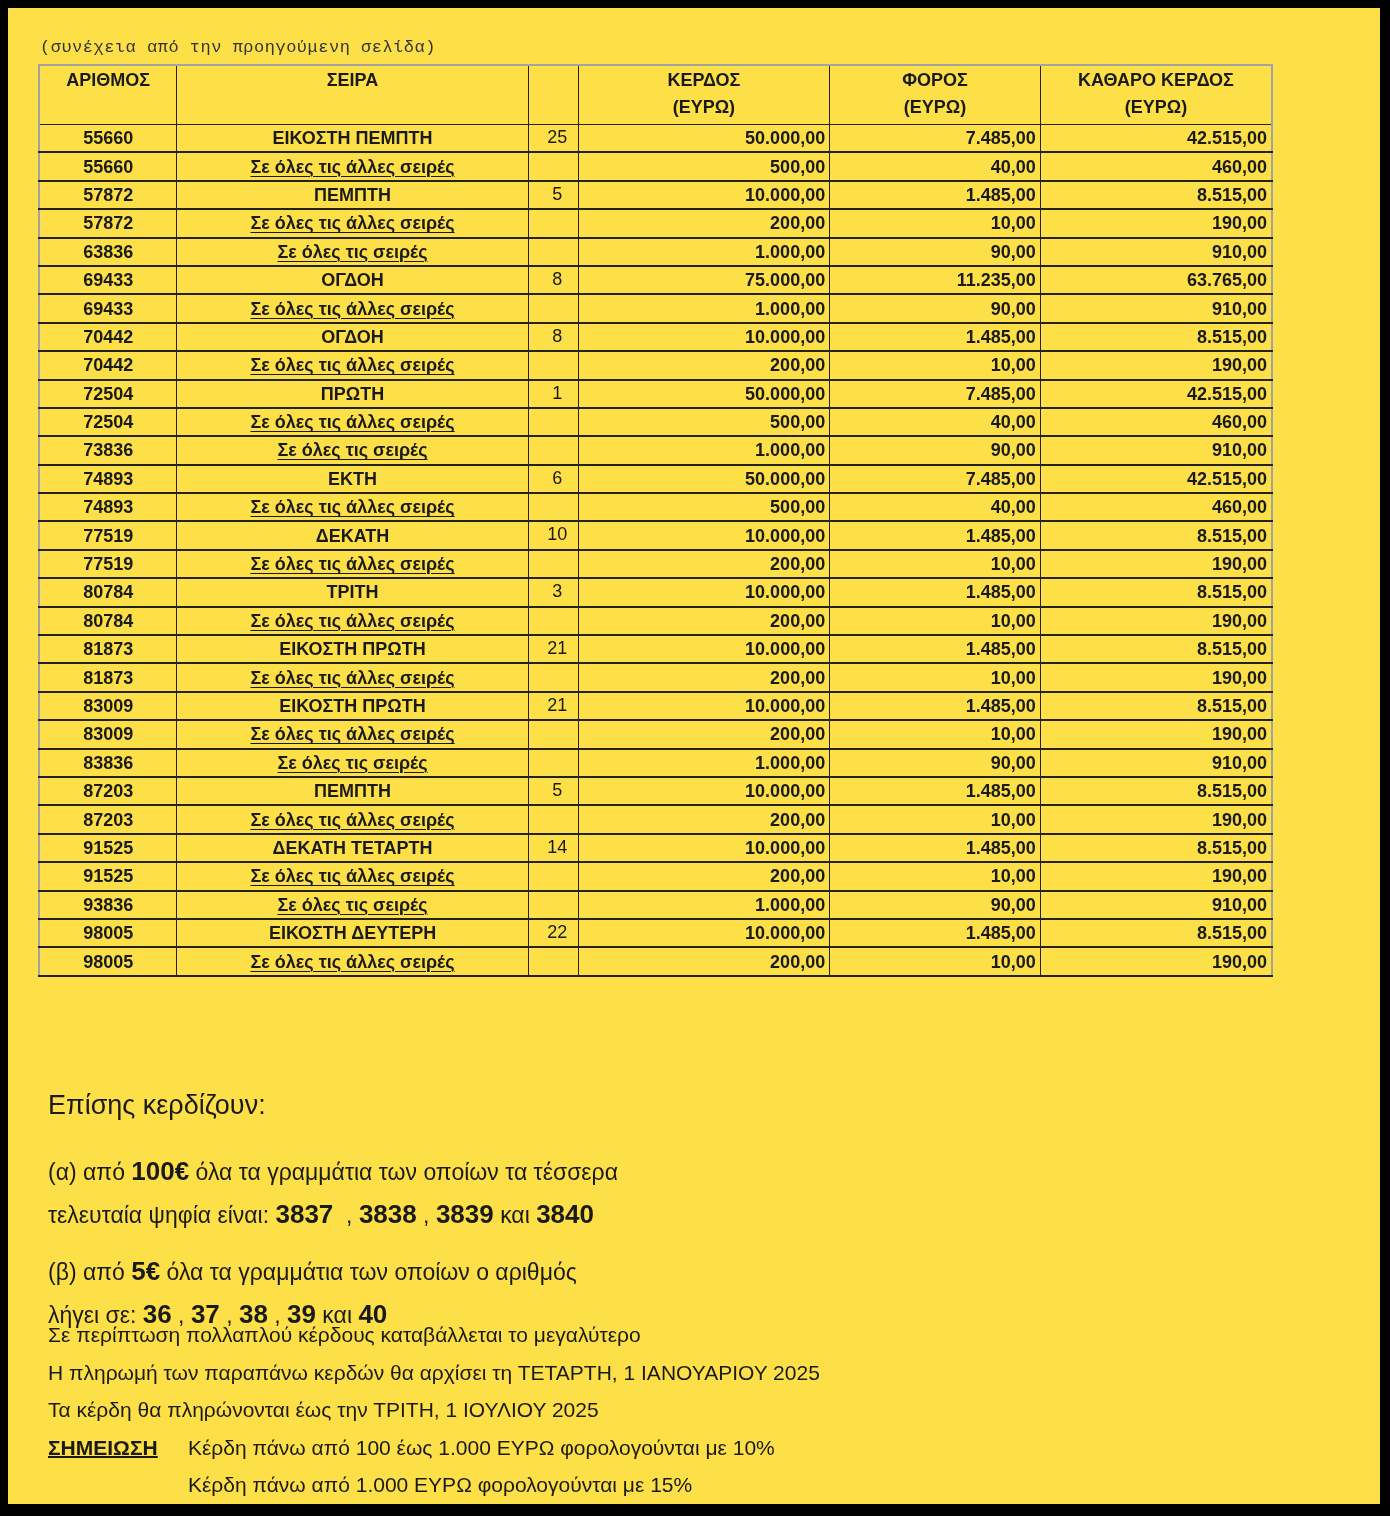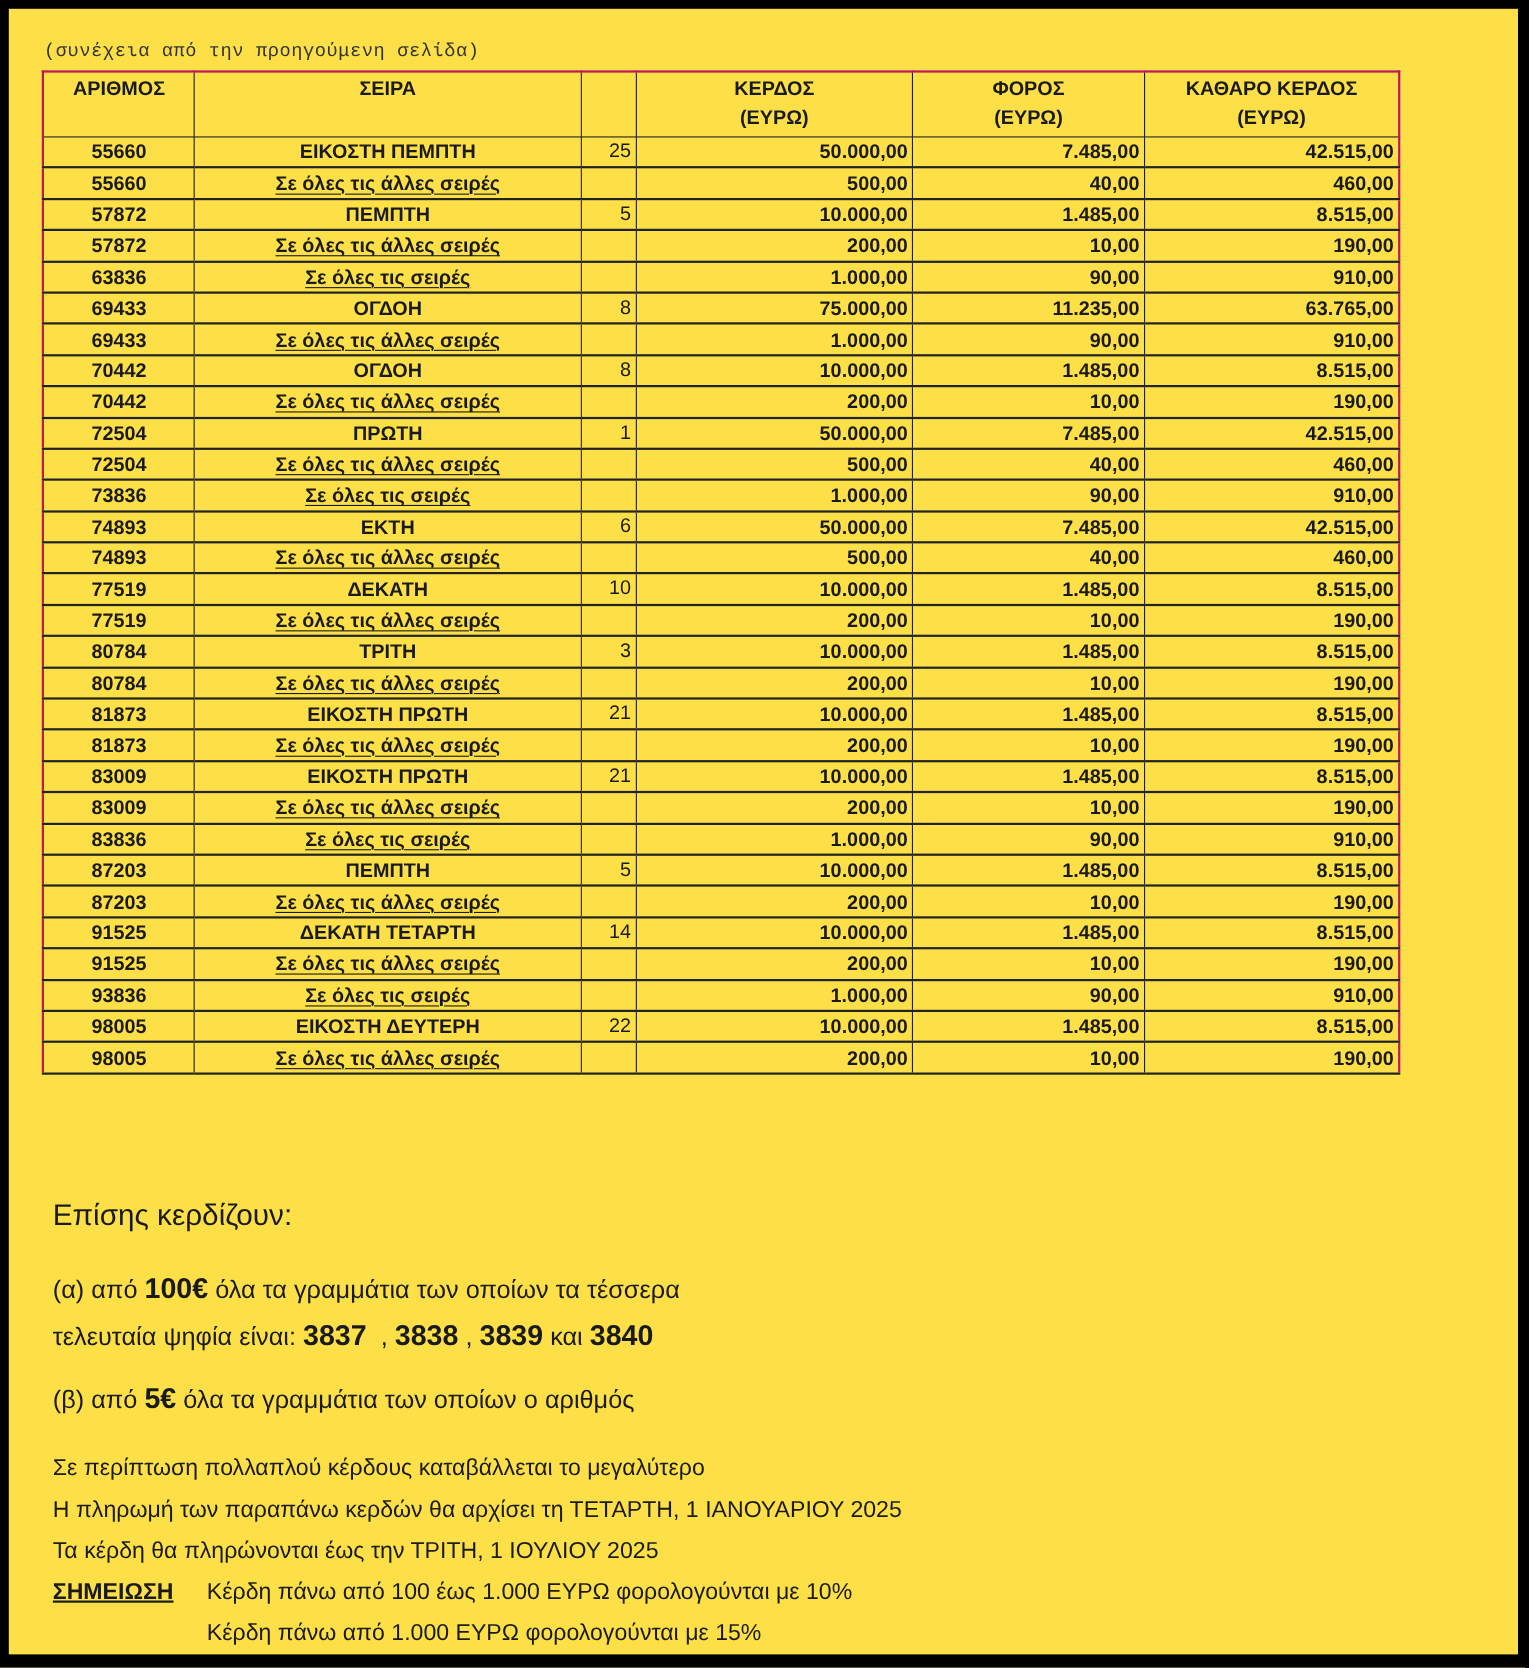--- a/index.html
+++ b/index.html
@@ -13,21 +13,21 @@
     }
     .cont-note {
       position: absolute; left: 32px; top: 30px;
       font-family: "Liberation Mono", monospace; font-size: 17px; color: #333;
       letter-spacing: 0.5px;
     }
     table.results {
       position: absolute; left: 30px; top: 56px;
       border-collapse: collapse; width: 1235px;
       font-family: "Liberation Sans", sans-serif; color: #1a1a1a;
-      border: 2px solid #be185d;
+      border: 2px solid #a3a3a3;
     }
     table.results th, table.results td {
       border: 1.5px solid #222; padding: 0 4px; box-sizing: border-box;
     }
     table.results th {
       height: 59px; vertical-align: top; font-size: 18px; font-weight: bold;
       text-align: center; line-height: 27px; padding-top: 1px;
     }
     table.results td {
       height: 28.4px; font-size: 18px; font-weight: bold; line-height: 24px;
@@ -35,21 +35,21 @@
     table.results tr.row td { border-bottom: 2.5px solid #222; }
     col.c-num { width: 138px; }
     col.c-ser { width: 352px; }
     col.c-idx { width: 50px; }
     col.c-gain { width: 252px; }
     col.c-tax { width: 211px; }
     col.c-net { width: 232px; }
     td.num { text-align: center; }
     td.ser { text-align: center; }
     td.ser.all { text-decoration: underline; text-decoration-thickness: 1px; text-underline-offset: 3px; }
-    td.idx { font-weight: normal !important; text-align: right; padding-left: 12px !important; vertical-align: top; margin-left: 36px; }
+    td.idx { font-weight: normal !important; text-align: center; padding-left: 12px !important; vertical-align: top; margin-left: 36px; }
     td.money { text-align: right; }
     .extras {
       position: absolute; left: 40px; top: 1080px;
       font-family: "Liberation Sans", sans-serif; color: #1a1a1a;
     }
     .extras .heading { font-size: 27px; margin: 0; line-height: 34px; }
     .extras .para { font-size: 23px; line-height: 42px; margin: 0; }
     .extras .para b { font-size: 26px; }
     .extras .p-a { margin-top: 28px; }
     .extras .p-b { margin-top: 14px; }
@@ -342,20 +342,21 @@
   <div class="extras">
     <p class="heading">Επίσης κερδίζουν:</p>
 
     <div class="p-a">
       <p class="para"><span>(α) από </span><b>100€</b><span> όλα τα γραμμάτια των οποίων τα τέσσερα</span></p>
       <p class="para"><span>τελευταία ψηφία είναι: </span><b>3837</b><span style="white-space:pre">  , </span><b>3838</b><span style="white-space:pre"> , </span><b>3839</b><span style="white-space:pre"> και </span><b>3840</b></p>
     </div>
 
     <div class="p-b">
       <p class="para"><span>(β) από </span><b>5€</b><span> όλα τα γραμμάτια των οποίων ο αριθμός</span></p>
+      <p class="para"><span>λήγει σε: </span><b>36</b><span style="white-space:pre"> , </span><b>37</b><span style="white-space:pre"> , </span><b>38</b><span style="white-space:pre"> , </span><b>39</b><span style="white-space:pre"> και </span><b>40</b></p>
     </div>
   </div>
 
   <div class="notes">
     <div class="line">Σε περίπτωση πολλαπλού κέρδους καταβάλλεται το μεγαλύτερο</div>
     <div class="line">Η πληρωμή των παραπάνω κερδών θα αρχίσει τη ΤΕΤΑΡΤΗ, 1 ΙΑΝΟΥΑΡΙΟΥ 2025</div>
     <div class="line">Τα κέρδη θα πληρώνονται έως την ΤΡΙΤΗ, 1 ΙΟΥΛΙΟΥ 2025</div>
     <div class="line"><span class="note-label">ΣΗΜΕΙΩΣΗ</span><span>Κέρδη πάνω από 100 έως 1.000 ΕΥΡΩ φορολογούνται με 10%</span></div>
     <div class="line indent">Κέρδη πάνω από 1.000 ΕΥΡΩ φορολογούνται με 15%</div>
   </div>

